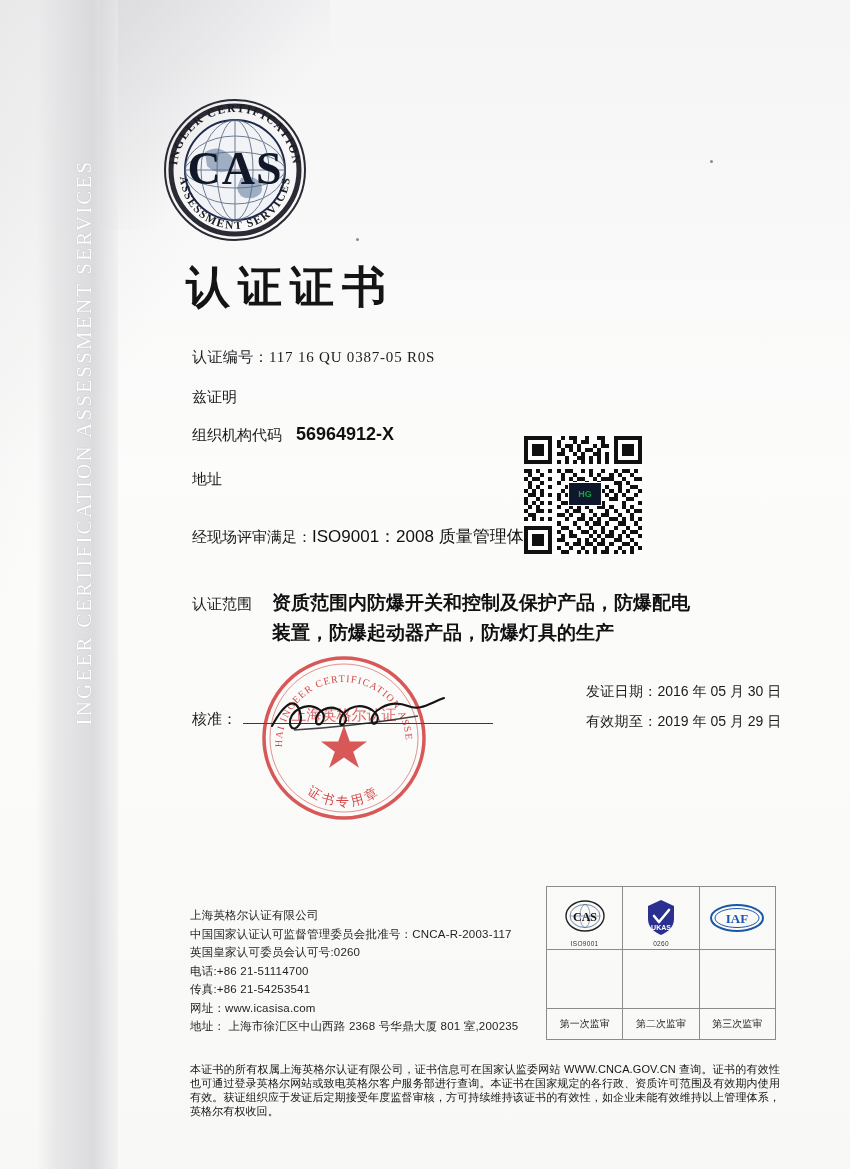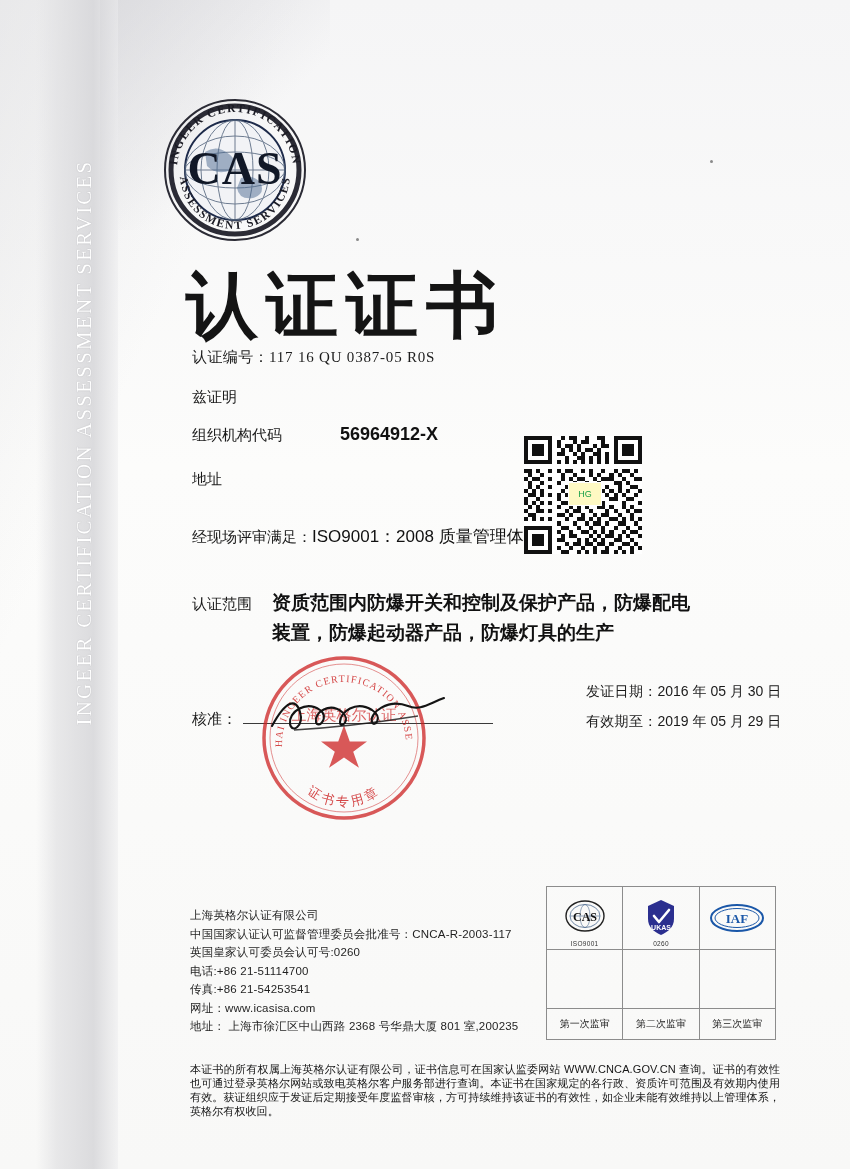--- a/index.html
+++ b/index.html
@@ -72,21 +72,21 @@
   }
   .logo svg { display:block; }
 
   
   .title {
     position: absolute;
     left: 186px;
     top: 258px;
     font-family: "DejaVu Sans", sans-serif;
     font-weight: bold;
-    font-size: 72px;
+    font-size: 44px;
     letter-spacing: 8px;
     color: #141414;
   }
   .cert-no {
     position: absolute;
     left: 192px;
     top: 348px;
     font-size: 15px;
     color: #1c1c1c;
     letter-spacing: 0.4px;
@@ -117,21 +117,21 @@
     font-size: 18px;
     font-weight: bold;
   }
   .field-value.norm {
     font-size: 17px;
     font-weight: normal;
   }
 
   .row-company { left: 192px; top: 388px; }
   .row-company .field-label { margin-right: 14px; }
-  .row-orgcode  { left: 192px; top: 424px; gap: 44px; }
+  .row-orgcode  { left: 192px; top: 424px; }
   .row-orgcode .field-label { margin-right: 14px; }
   .row-address  { left: 192px; top: 470px; }
   .row-address .field-label { margin-right: 34px; }
   .row-standard { left: 192px; top: 496px; margin-top: 29px; }
   .row-scope    { left: 192px; top: 588px; }
   .row-scope .field-label { margin-right: 20px; }
   .scope-lines {
     font-size: 19px;
     font-weight: bold;
     color: #111;
@@ -149,27 +149,27 @@
     height: 118px;
     background: #ffffff;
   }
   .qr svg { display:block; }
   .qr-logo {
     position: absolute;
     left: 44px;
     top: 46px;
     width: 32px;
     height: 22px;
-    background: #fef9c3;
+    background: #0f172a;
     border: 1px solid #ffffff;
     display: flex;
     align-items: center;
     justify-content: center;
     font-size: 9px;
-    font-weight: normal;
+    font-weight: bold;
     color: #17a04a;
     font-family: "Liberation Sans", sans-serif;
   }
 
   
   .seal {
     position: absolute;
     left: 258px;
     top: 652px;
     width: 172px;

